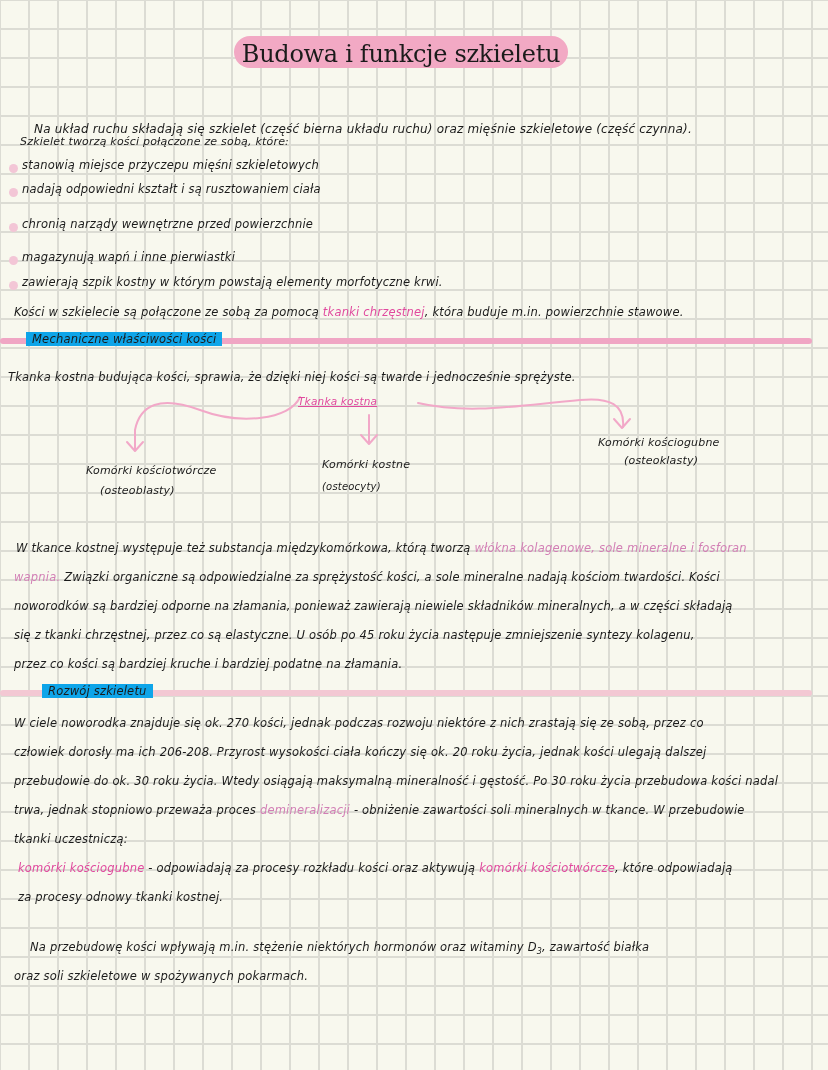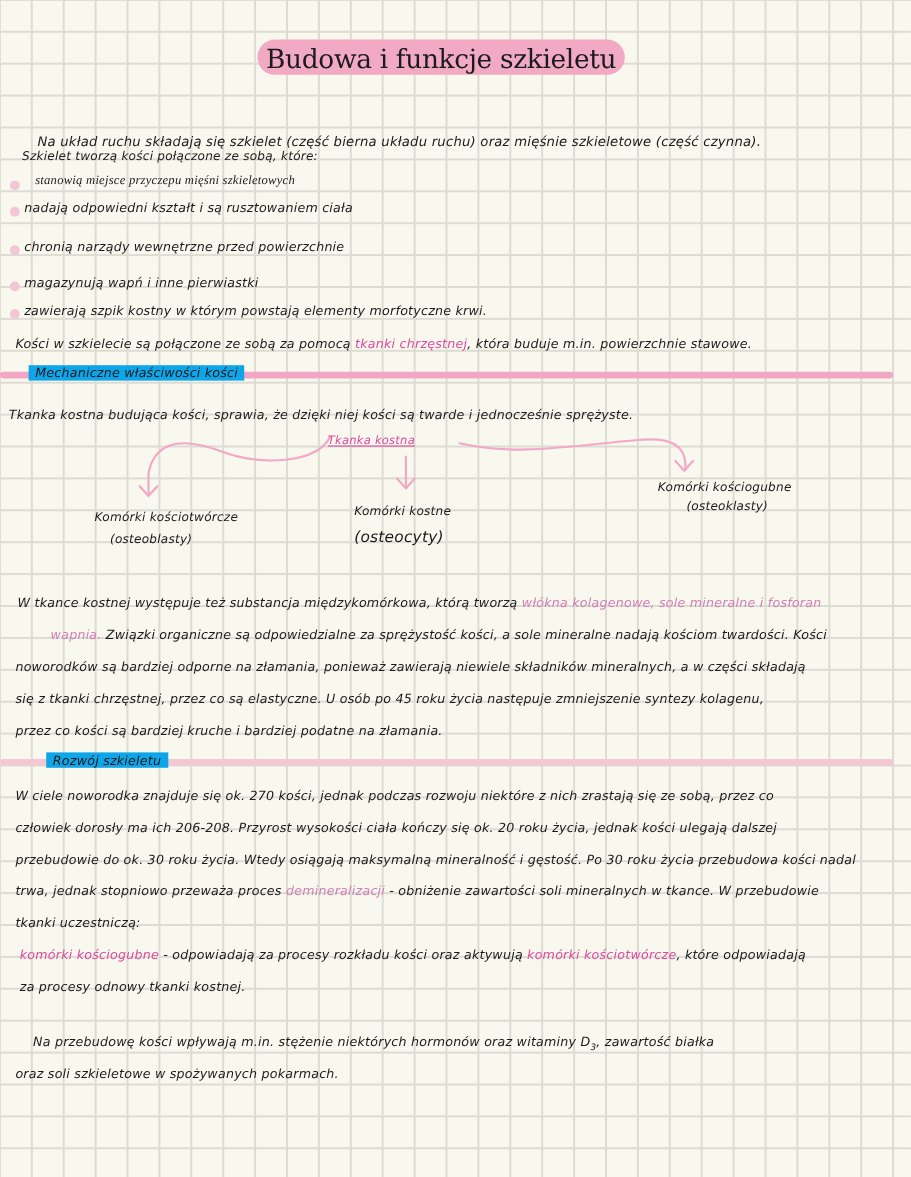--- a/index.html
+++ b/index.html
@@ -47,21 +47,21 @@
 
 <div class="abs title-wrap">
   <span class="title">Budowa i funkcje szkieletu</span>
 </div>
 
 <div class="abs hw" style="left:34px; top:122px; font-size:12px;">Na układ ruchu składają się szkielet (część bierna układu ruchu) oraz mięśnie szkieletowe (część czynna).</div>
 <div class="abs hw" style="left:20px; top:135px; font-size:11px;">Szkielet tworzą kości połączone ze sobą, które:</div>
 
 <div>
   <div class="abs bullet" style="left:9px; top:164px;"></div>
-  <div class="abs hw" style="left:32px; top:158px;font-family:Liberation Serif, serif;">stanowią miejsce przyczepu mięśni szkieletowych</div>
+  <div class="abs hw" style="left:22px; top:158px;">stanowią miejsce przyczepu mięśni szkieletowych</div>
   <div class="abs bullet" style="left:9px; top:188px;"></div>
   <div class="abs hw" style="left:22px; top:182px;">nadają odpowiedni kształt i są rusztowaniem ciała</div>
   <div class="abs bullet" style="left:9px; top:223px;"></div>
   <div class="abs hw" style="left:22px; top:217px;">chronią narządy wewnętrzne przed powierzchnie</div>
   <div class="abs bullet" style="left:9px; top:256px;"></div>
   <div class="abs hw" style="left:22px; top:250px;">magazynują wapń i inne pierwiastki</div>
   <div class="abs bullet" style="left:9px; top:281px;"></div>
   <div class="abs hw" style="left:22px; top:275px;">zawierają szpik kostny w którym powstają elementy morfotyczne krwi.</div>
 </div>
 
@@ -88,31 +88,31 @@
       <path d="M418 18 C470 30, 520 20, 580 15 C610 12, 625 20, 623 42"></path>
       <path d="M614 34 L622 43 L630 34"></path>
     </g>
   </svg>
   <div class="abs hw pink" style="left:298px; top:395px; font-size:10.5px;text-decoration:underline;">Tkanka kostna</div>
 
   <div class="abs hw" style="left:86px; top:464px; font-size:11px;">Komórki kościotwórcze</div>
   <div class="abs hw" style="left:100px; top:484px; font-size:11px;">(osteoblasty)</div>
 
   <div class="abs hw" style="left:322px; top:458px; font-size:11px;">Komórki kostne</div>
-  <div class="abs hw" style="left:322px; top:481px; font-size:14px;">(osteocyty)</div>
+  <div class="abs hw" style="left:322px; top:481px; font-size:10px;">(osteocyty)</div>
 
   <div class="abs hw" style="left:598px; top:436px; font-size:11px;">Komórki kościogubne</div>
   <div class="abs hw" style="left:624px; top:454px; font-size:11px;">(osteoklasty)</div>
 </div>
 
 <div class="abs hw" style="left:16px; top:541px;">
   <span>W tkance kostnej występuje też substancja międzykomórkowa, którą tworzą</span>
   <span class="pink-soft">włókna kolagenowe, sole mineralne i fosforan</span>
 </div>
-<div class="abs hw" style="left:14px; top:570px;margin-left:32px;">
+<div class="abs hw" style="left:14px; top:570px;">
   <span class="pink-soft">wapnia.</span>
   <span>Związki organiczne są odpowiedzialne za sprężystość kości, a sole mineralne nadają kościom twardości. Kości</span>
 </div>
 <div class="abs hw" style="left:14px; top:599px;">noworodków są bardziej odporne na złamania, ponieważ zawierają niewiele składników mineralnych, a w części składają</div>
 <div class="abs hw" style="left:14px; top:628px;">się z tkanki chrzęstnej, przez co są elastyczne. U osób po 45 roku życia następuje zmniejszenie syntezy kolagenu,</div>
 <div class="abs hw" style="left:14px; top:657px;">przez co kości są bardziej kruche i bardziej podatne na złamania.</div>
 
 <div class="abs divider light" style="left:0px; top:690px; width:812px;"></div>
 <div class="abs hw heading-chip" style="left:42px; top:684px;">Rozwój szkieletu</div>
 

